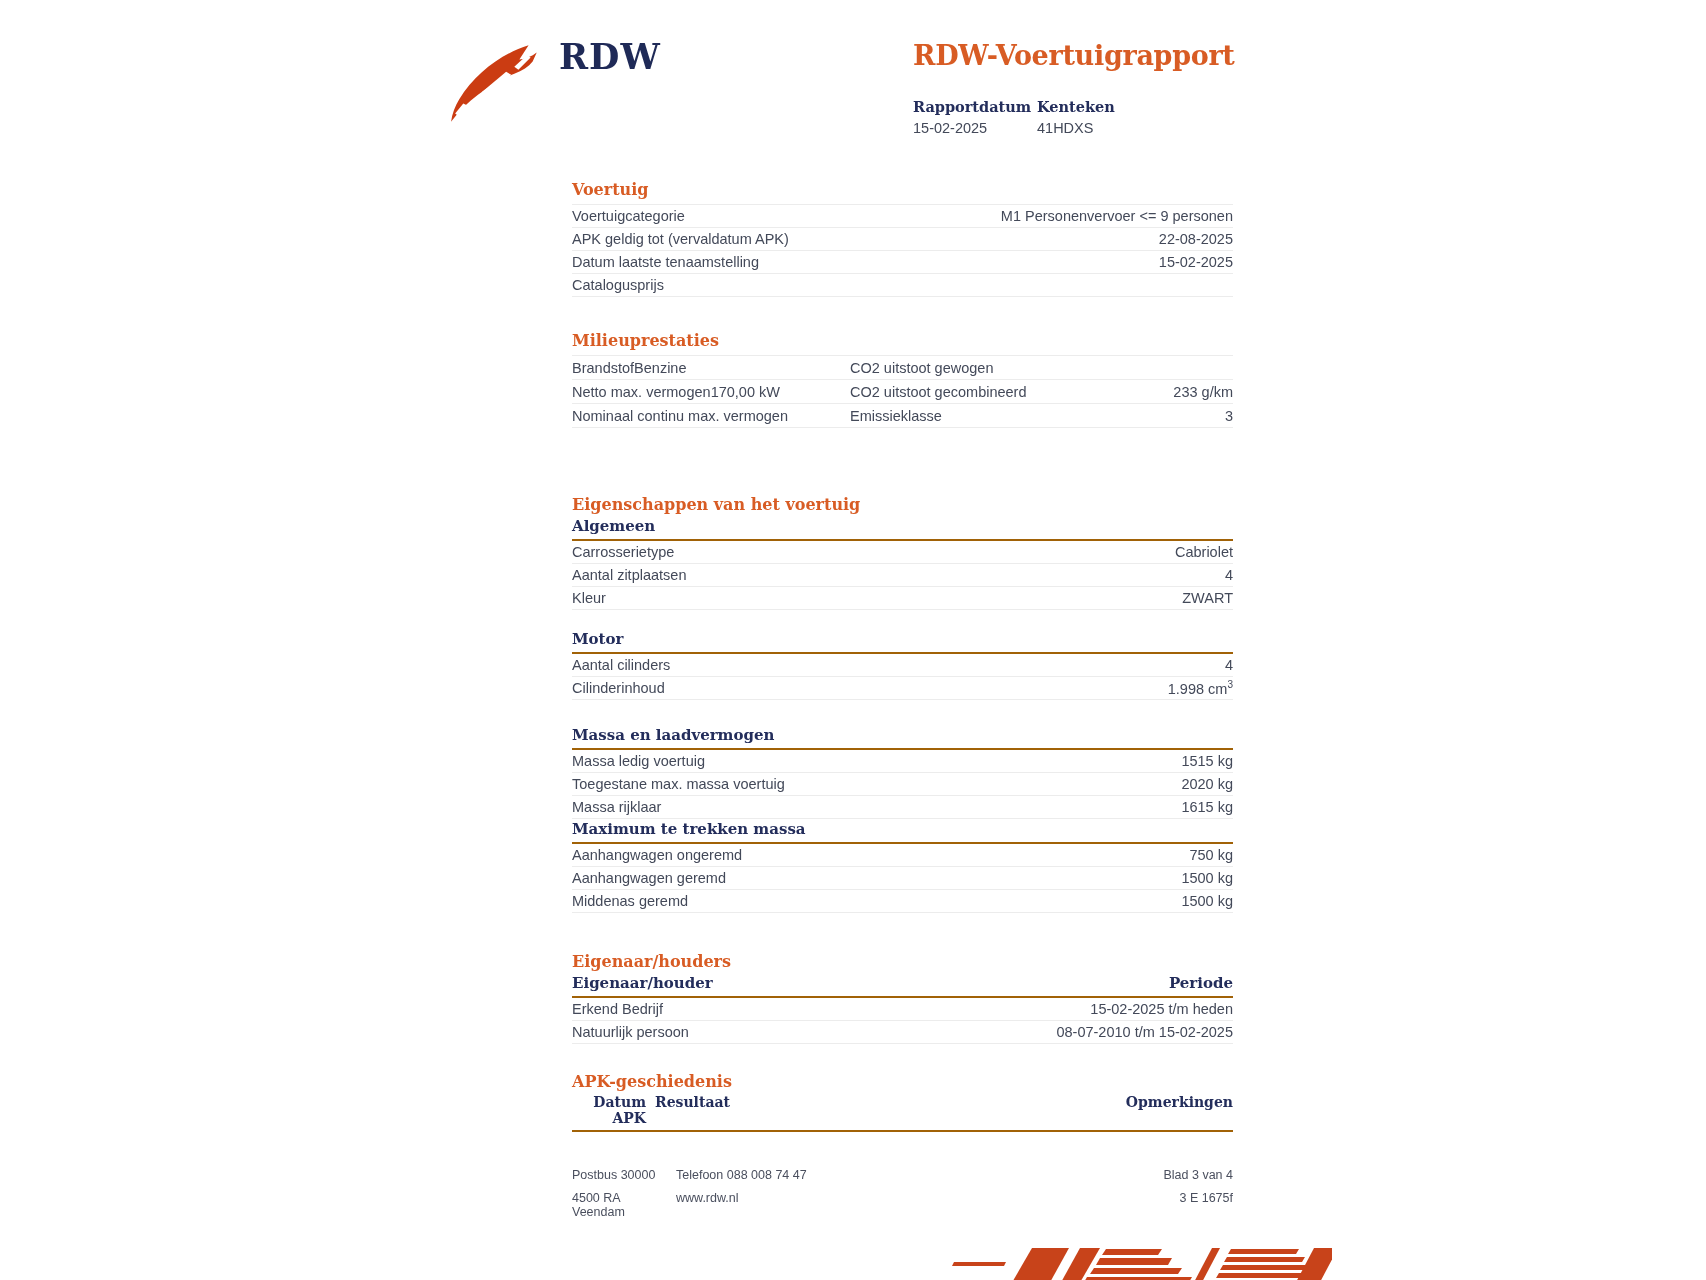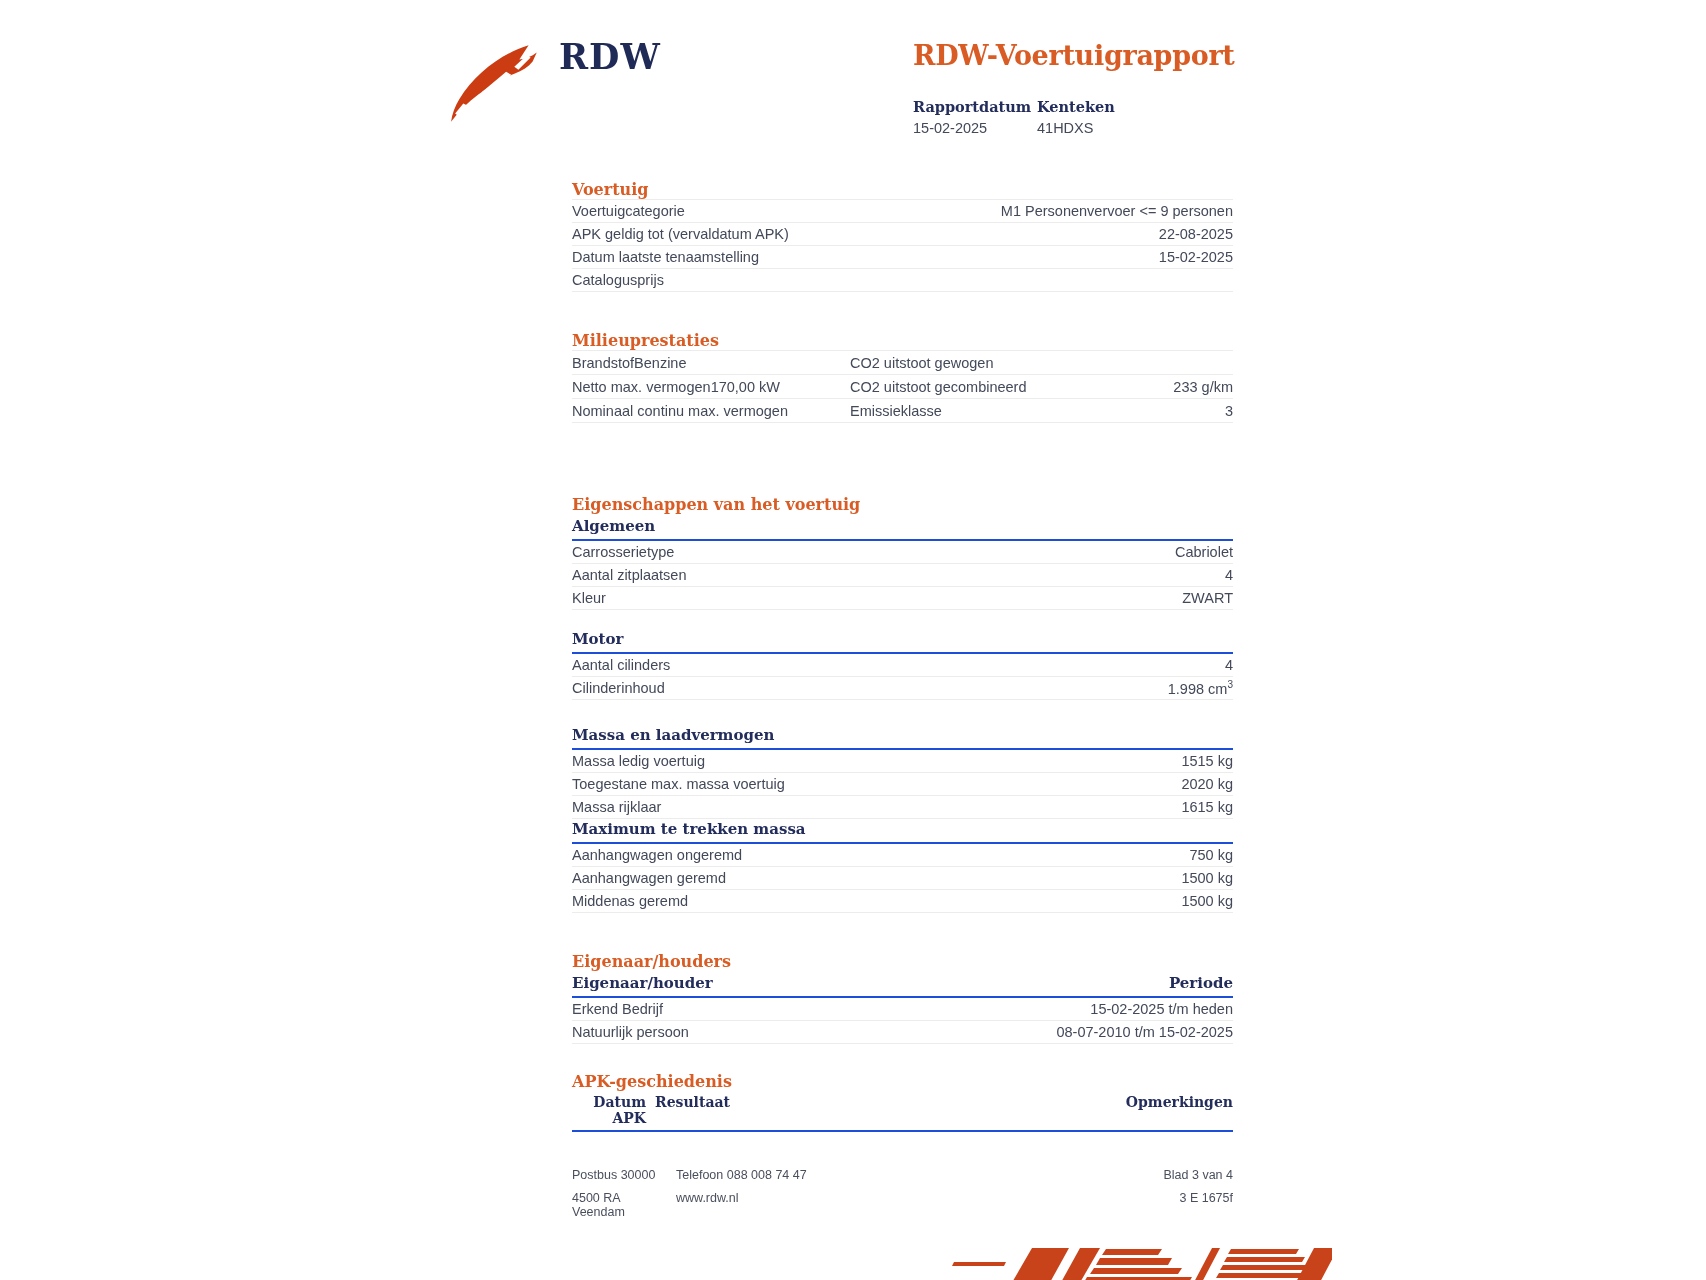--- a/index.html
+++ b/index.html
@@ -16,31 +16,31 @@
   .meta{left:913px;top:98px;display:flex;}
   .meta-col1{width:124px;}
   .meta-label{font-family:"DejaVu Serif",serif;font-weight:700;font-size:14.5px;color:#232D5B;}
   .meta-value{font-size:14.5px;color:#434959;margin-top:5px;}
 
   
   .sec{left:572px;width:661px;}
   .h-orange{font-family:"DejaVu Serif",serif;font-weight:700;font-size:16px;color:#D85C24;}
   .h-navy{font-family:"DejaVu Serif",serif;font-weight:700;font-size:15px;color:#232D5B;}
 
-  .tbl{border-top:1px solid #ececec;}
+  .tbl{margin-top:5px;border-top:1px solid #ececec;}
   .trow{display:flex;justify-content:space-between;align-items:center;height:22px;
         border-bottom:1px solid #ececec;font-size:14.5px;}
   .tvalue{text-align:right;white-space:nowrap;}
   sup{font-size:10px;}
 
   
   .m-left{width:240px;display:flex;}
   .m-right{flex:1;margin-left:38px;display:flex;justify-content:space-between;}
 
-  .subhead{padding-bottom:4px;border-bottom:2px solid #1d4ed8;}
+  .subhead{padding-bottom:4px;border-bottom:2px solid #a16207;}
   .owner-head{display:flex;justify-content:space-between;margin-top:3px;}
   .apk-head{display:flex;margin-top:3px;}
   .apk-c1{width:74px;}
   .apk-c2{width:84px;}
   .apk-c3{flex:1;}
   .apk-font{font-size:14px;text-align:right;}
 
   
   .footer{left:572px;width:661px;top:1168px;font-size:12.5px;color:#4a4f5e;}
   .frow{display:flex;height:23px;align-items:flex-start;}

